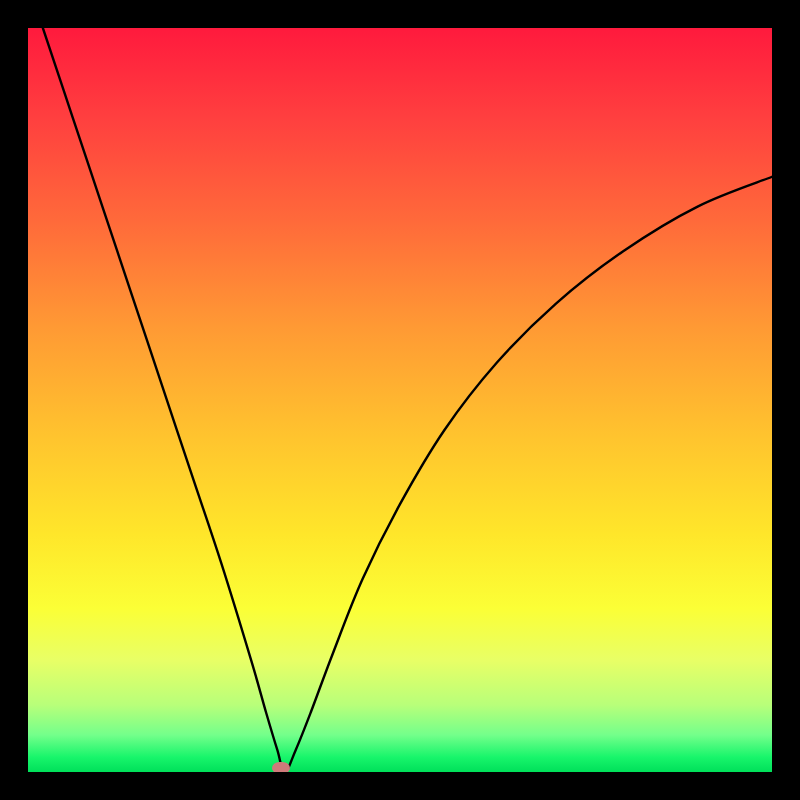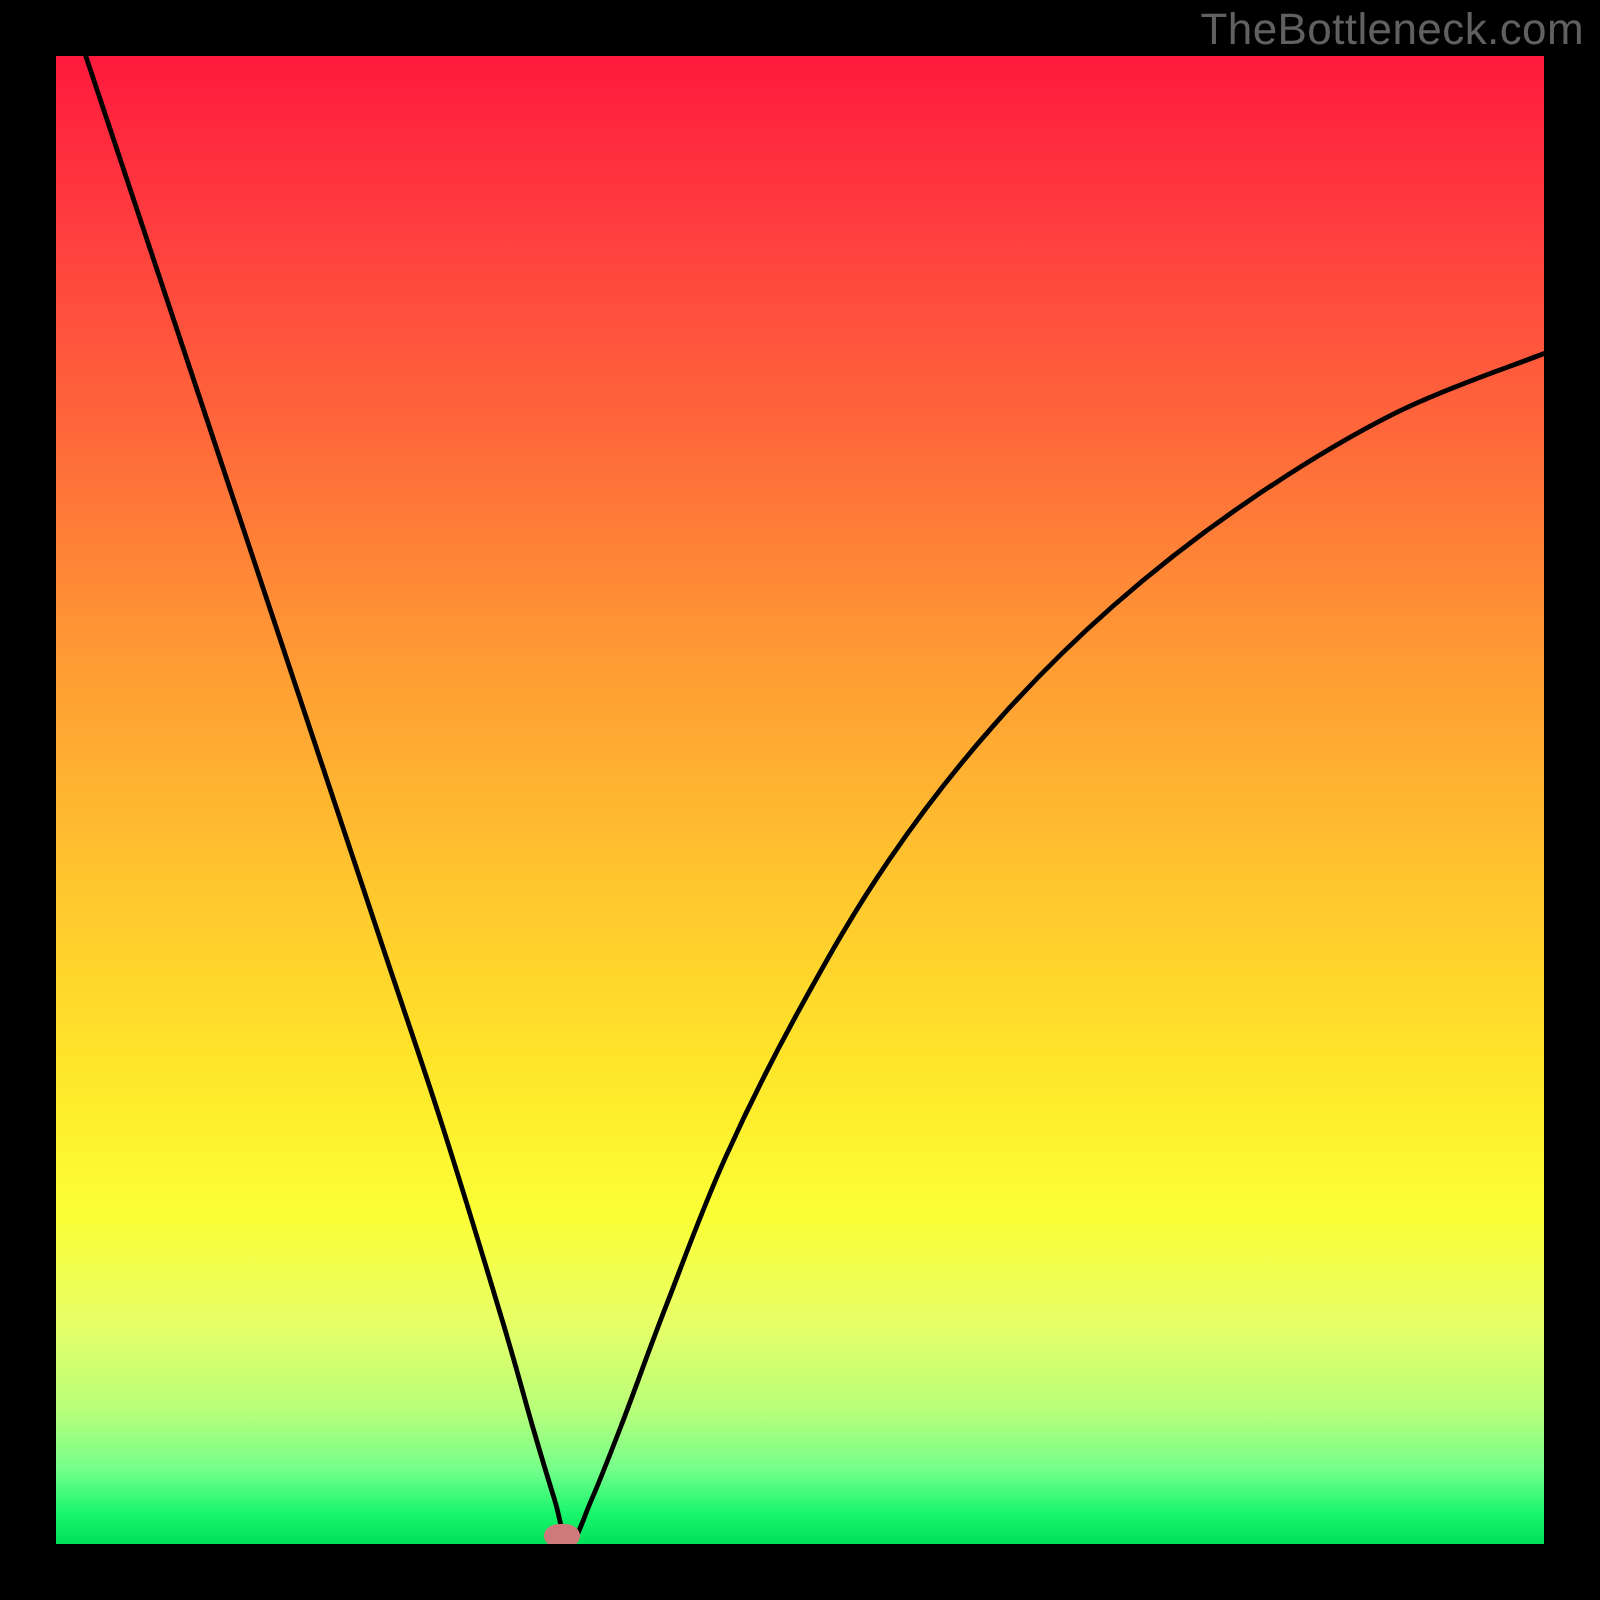--- a/index.html
+++ b/index.html
@@ -65,21 +65,20 @@
     background: #cf7a7a;
     border-radius: 50% / 60%;
     transform: translate(-50%, -50%);
   }
 </style>
 </head>
 <body>
 
 <div class="frame">
 
-  <div class="watermark">TheBottleneck.com</div>
 
   <div class="plot-area">
     <div class="gradient-bg"></div>
 
     <svg class="svg-layer" viewBox="0 0 744 744" preserveAspectRatio="none">
       <path id="curve-path" fill="none" stroke="#000000" stroke-width="2.4" stroke-linecap="round" stroke-linejoin="round" d="M 14.88 0.00 C 20.24 16.07 33.93 57.14 44.64 89.28 C 55.35 121.42 63.69 146.42 74.40 178.56 C 85.11 210.70 93.45 235.70 104.16 267.84 C 114.87 299.98 123.21 324.98 133.92 357.12 C 144.63 389.26 152.97 414.26 163.68 446.40 C 174.39 478.54 182.73 502.20 193.44 535.68 C 204.15 569.16 215.16 605.62 223.20 632.40 C 231.24 659.18 233.39 668.41 238.08 684.48 C 242.77 700.55 245.89 710.97 249.24 721.68 C 252.59 732.39 253.33 744.00 256.68 744.00 C 260.03 744.00 263.15 732.39 267.84 721.68 C 272.53 710.97 276.02 701.89 282.72 684.48 C 289.42 667.07 295.67 649.07 305.04 624.96 C 314.41 600.85 322.75 577.34 334.80 550.56 C 346.85 523.78 357.27 502.94 372.00 476.16 C 386.73 449.38 399.23 427.20 416.64 401.76 C 434.05 376.32 448.63 357.57 468.72 334.80 C 488.81 312.03 505.47 295.37 528.24 275.28 C 551.01 255.19 569.76 240.61 595.20 223.20 C 620.64 205.79 642.82 191.95 669.60 178.56 C 696.38 165.17 730.61 154.16 744.00 148.80"></path>
     </svg>
 
     <div id="marker" class="marker" style="left: 252.96px; top: 740.28px; background: rgb(207, 122, 122);"></div>
   </div>

